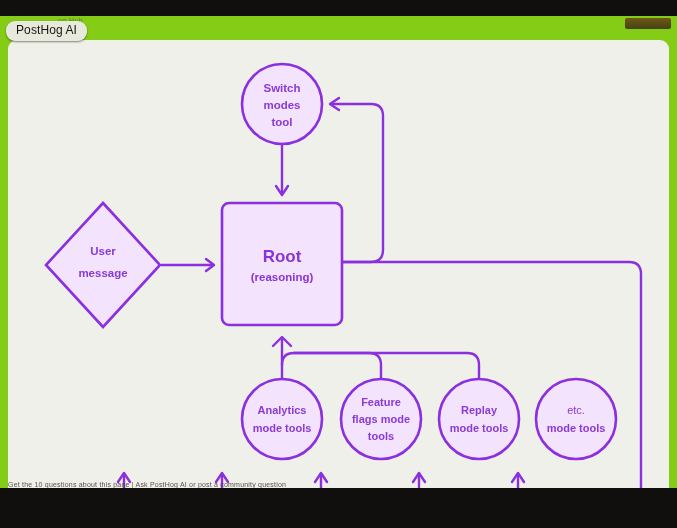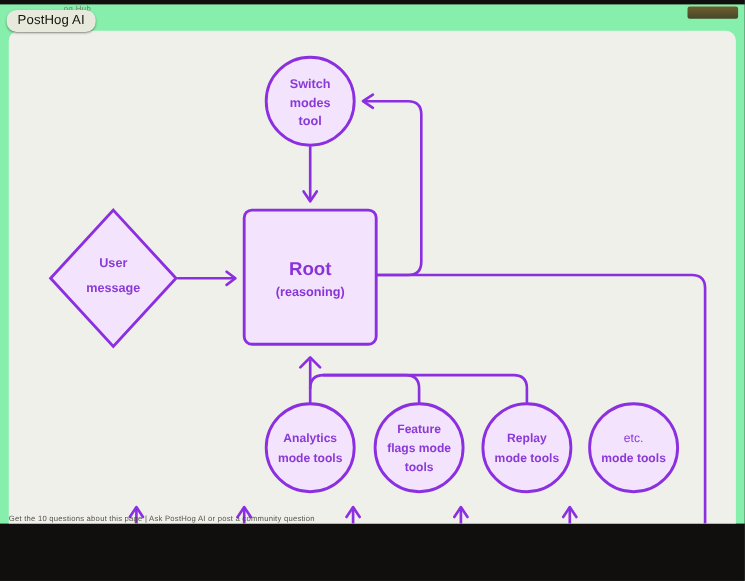--- a/index.html
+++ b/index.html
@@ -11,23 +11,23 @@
   body {
     width: 677px;
     height: 528px;
     overflow: hidden;
     font-family: "Liberation Sans", sans-serif;
   }
 
   
   #window-frame {
     position: absolute;
-    left: 0; top: 4px;
+    left: 0; top: 16px;
     width: 677px; height: 472px;
-    background: #86efac;
+    background: #84cc16;
     overflow: hidden;
   }
   #frame-backdrop-text {
     position: absolute;
     left: 58px; top: 1px;
     font-size: 7px;
     color: #5d5a4e;
     letter-spacing: .4px;
     white-space: nowrap;
     opacity: .75;

